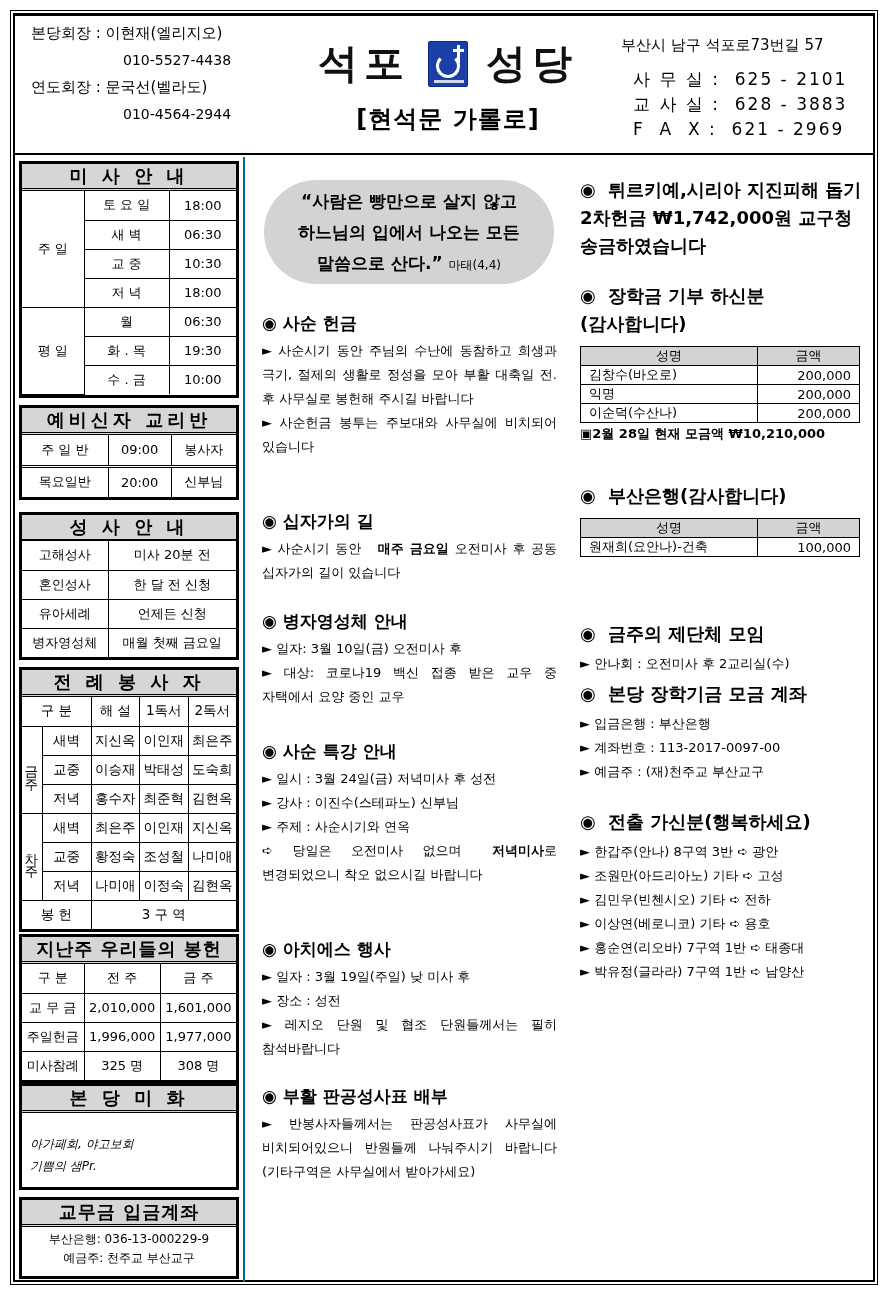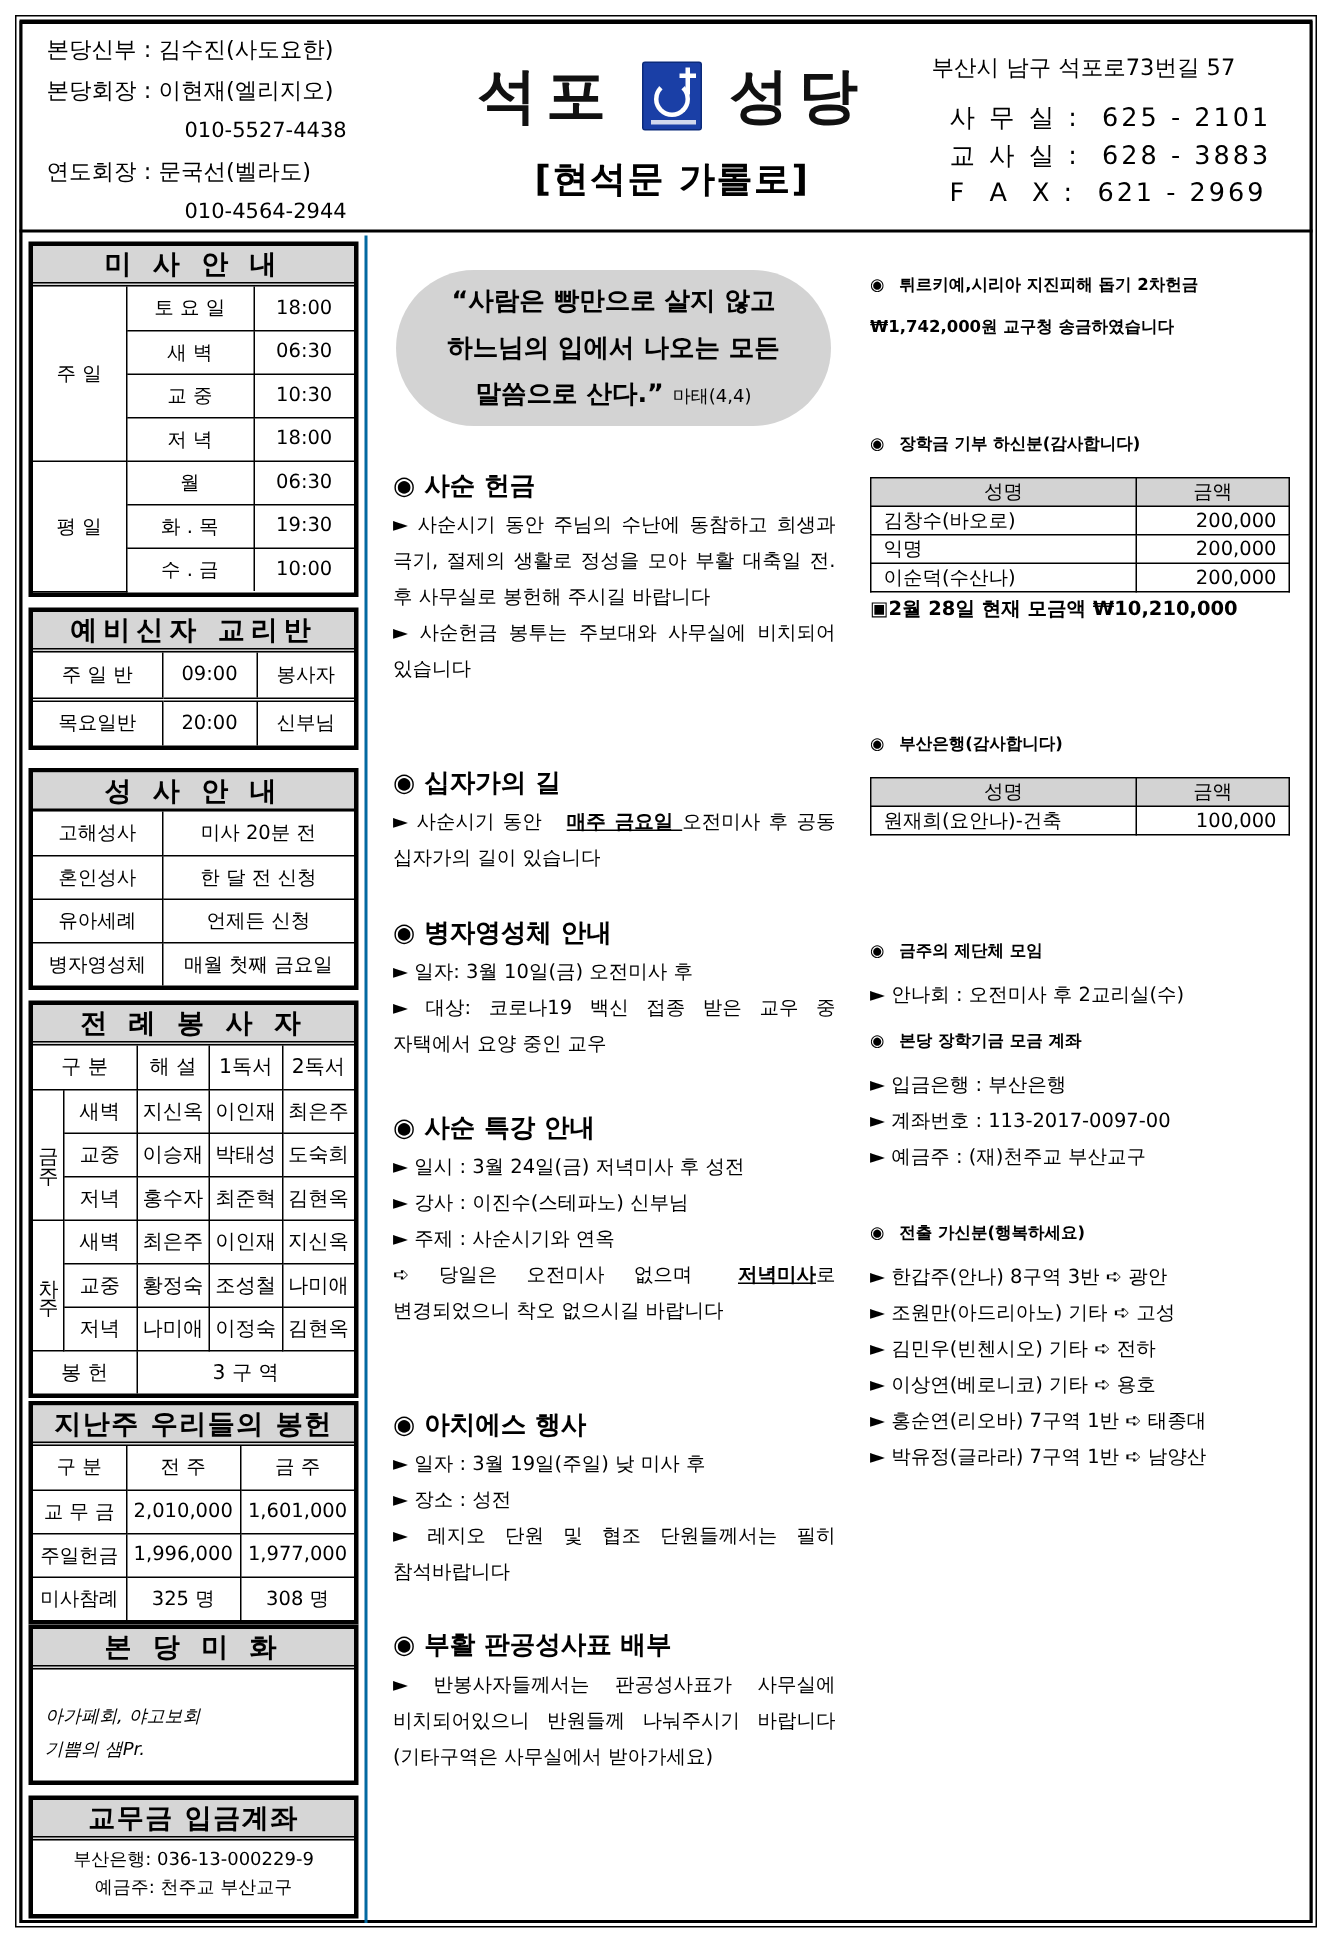--- a/index.html
+++ b/index.html
@@ -42,39 +42,38 @@
   
   .midcol { position: absolute; left: 250px; top: 160px; width: 310px; }
   .rightcol { position: absolute; left: 580px; top: 160px; width: 286px; }
   .quote { position: absolute; left: 14px; top: 20px; width: 290px; height: 104px; background: #d3d3d3;
            border-radius: 52px; text-align: center; font-weight: bold; font-size: 17px; line-height: 31px; padding-top: 6px; }
   .quote .ref { font-weight: normal; font-size: 12px; }
   .sec { position: absolute; left: 12px; width: 295px; }
   .sec-title { font-weight: bold; font-size: 17px; margin-bottom: 4px; white-space: nowrap; }
   .sec-title .bullet { font-weight: normal; margin-right: 6px; }
   .sec p { font-size: 13px; line-height: 24px; text-align: justify; word-break: keep-all; }
-  .u { text-decoration: underline; font-weight: bold; padding-left: 11px; }
+  .u { font-weight: bold; padding-left: 11px; }
   .rsec { position: absolute; left: 0; width: 285px; }
-  .rsec .sec-title { font-size: 11px; line-height: 28px; white-space: normal; word-break: keep-all; }
+  .rsec .sec-title { font-size: 18px; line-height: 28px; white-space: normal; word-break: keep-all; }
   .rsec p { font-size: 13px; line-height: 24px; white-space: nowrap; }
   table.don { border-collapse: collapse; width: 280px; font-size: 13px; margin-top: 8px; }
   table.don th { background: #d3d3d3; font-weight: normal; border: 1px solid #000; height: 19px; }
   table.don td { border: 1px solid #000; height: 19px; padding: 0 8px; }
   table.don td.amt { text-align: right; }
   .note { font-size: 13px; font-weight: bold; margin-top: 2px; }
 </style>
 </head>
 <body>
 
 <div class="frame"></div>
 <div class="frame-inner"></div>
 
 <div class="header">
   <div class="hdr-left">
-    <div class="row"><span>본당신부 :</span> <span>김수진(사도요한)</span></div>
     <div class="row"><span>본당회장 :</span> <span>이현재(엘리지오)</span></div>
     <div class="row phone">010-5527-4438</div>
     <div class="row"><span>연도회장 :</span> <span>문국선(벨라도)</span></div>
     <div class="row phone">010-4564-2944</div>
   </div>
 
   <div class="hdr-center">
     <div class="title-row">
       <span class="title-word">석포</span>
       <div class="logo">

